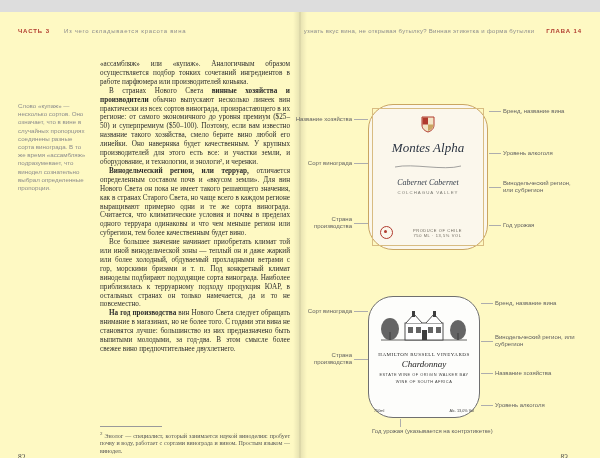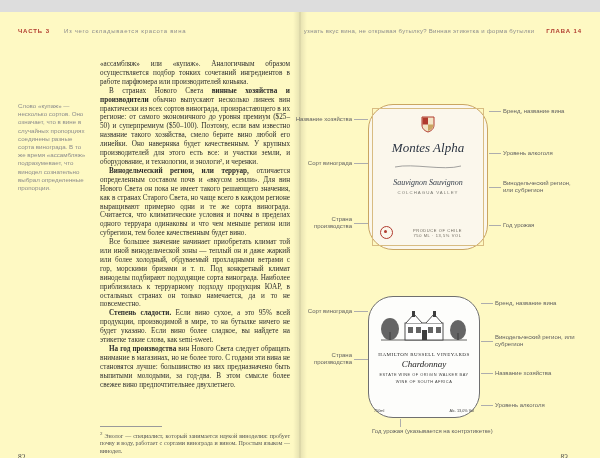--- a/index.html
+++ b/index.html
@@ -74,21 +74,20 @@
     <span class="accent">ГЛАВА 14</span>
   </div>
 
   <div class="margin-note">Слово «купаж» — несколько сортов. Оно означает, что в вине в случайных пропорциях соединены разные сорта винограда. В то же время «ассамбляж» подразумевает, что винодел сознательно выбрал определенные пропорции.</div>
 
   <div class="body-col">
     <p class="para"><span>«ассамбляж» или «купаж». Аналогичным образом осуществляется подбор тонких сочетаний ингредиентов в работе парфюмера или производителей коньяка.</span><b></b><span></span></p>
     <p class="para"><span>В странах Нового Света </span><b>винные хозяйства и производители</b><span> обычно выпускают несколько линеек вин практически из всех сортов винограда, произрастающего в их регионе: от самого экономичного до уровня премиум ($25–50) и суперпремиум ($50–100). Поэтому, если вам известно название такого хозяйства, смело берите вино любой его линейки. Оно наверняка будет качественным. У крупных производителей для этого есть все: и участки земли, и оборудование, и технологии, и энологи², и черенки.</span></p>
     <p class="para"><span></span><b>Винодельческий регион, или терруар,</b><span> отличается определенным составом почв и «вкусом земли». Для вин Нового Света он пока не имеет такого решающего значения, как в странах Старого Света, но чаще всего в каждом регионе выращивают примерно одни и те же сорта винограда. Считается, что климатические условия и почвы в пределах одного терруара одинаковы и что чем меньше регион или субрегион, тем более качественным будет вино.</span></p>
     <p class="para"><span>Все большее значение начинает приобретать климат той или иной винодельческой зоны — теплый он и даже жаркий или более холодный, обдуваемый прохладными ветрами с гор, морскими бризами и т. п. Под конкретный климат виноделы подбирают подходящие сорта винограда. Наиболее приблизилась к терруарному подходу продукция ЮАР, в остальных странах он только намечается, да и то не повсеместно.</span><b></b><span></span></p>
-    <p class="para"><span></span><b>Степень сладости.</b><span> Если вино сухое, а это 95% всей продукции, производимой в мире, то на бутылке ничего не будет указано. Если вино более сладкое, вы найдете на этикетке такие слова, как semi-sweet.</span></p>
     <p class="para"><span></span><b>На год производства</b><span> вин Нового Света следует обращать внимание в магазинах, но не более того. С годами эти вина не становятся лучше: большинство из них предназначено быть выпитыми молодыми, за год-два. В этом смысле более свежее вино предпочтительнее двухлетнего.</span></p>
   </div>
 
   <div class="fn-rule"></div>
   <div class="footnote">
     <sup>2</sup>
     <span>Энолог — специалист, который занимается наукой виноделия: пробует почву и воду, работает с сортами винограда и вином. Простым языком — винодел.</span>
   </div>
   <div class="pageno pn-left">82</div>
 
@@ -102,21 +101,21 @@
           <path d="M2.5 2.5 h5.5 v7 h-5.5 z" fill="#b03a2e"></path>
           <path d="M8 9.5 h5.5 v0.5 c0 3 -2.5 5 -5.5 6 z" fill="#caa562"></path>
         </svg>
       </div>
       <div class="m-brand">Montes Alpha</div>
       <div class="m-flourish">
         <svg width="70" height="7" viewBox="0 0 70 7">
             <path d="M2 4 C 20 0, 50 8, 68 3" stroke="#8a8a8a" fill="none" stroke-width="0.8"></path>
           </svg>
       </div>
-      <div class="m-variety">Sauvignon Sauvignon</div>
+      <div class="m-variety">Cabernet Cabernet</div>
       <div class="m-region">COLCHAGUA VALLEY</div>
       <div class="m-spacer"></div>
       <div class="m-bottom">
         <div class="m-seal"></div>
         <div class="m-bottom-text">
           <div>PRODUCE OF CHILE</div>
           <div>750 ML · 13,5% VOL</div>
         </div>
       </div>
     </div>

